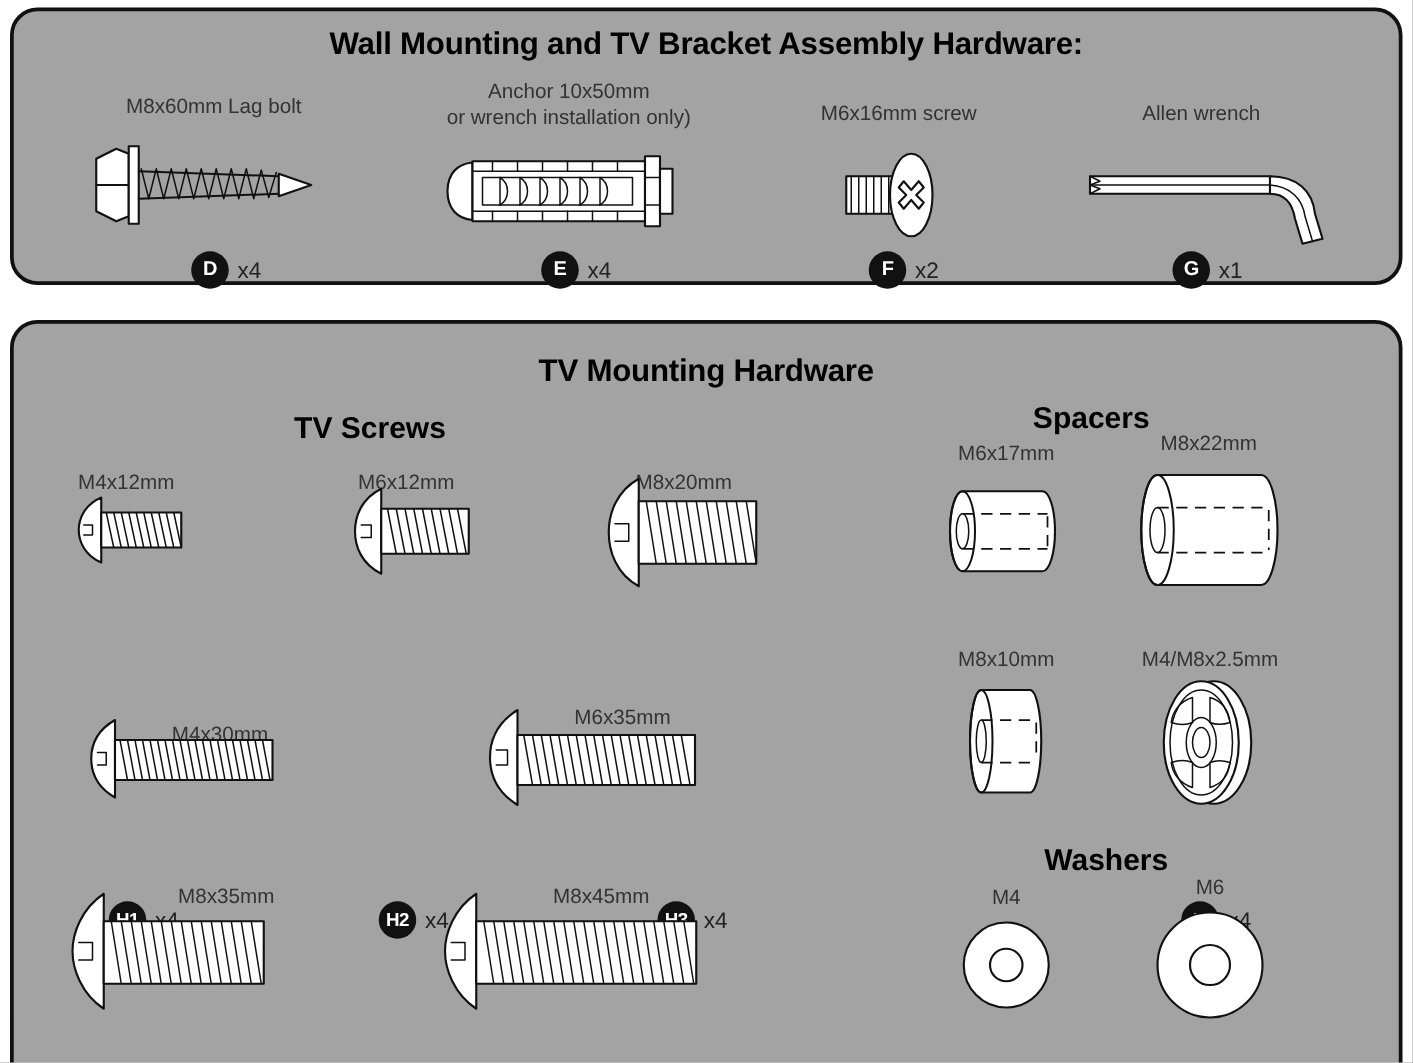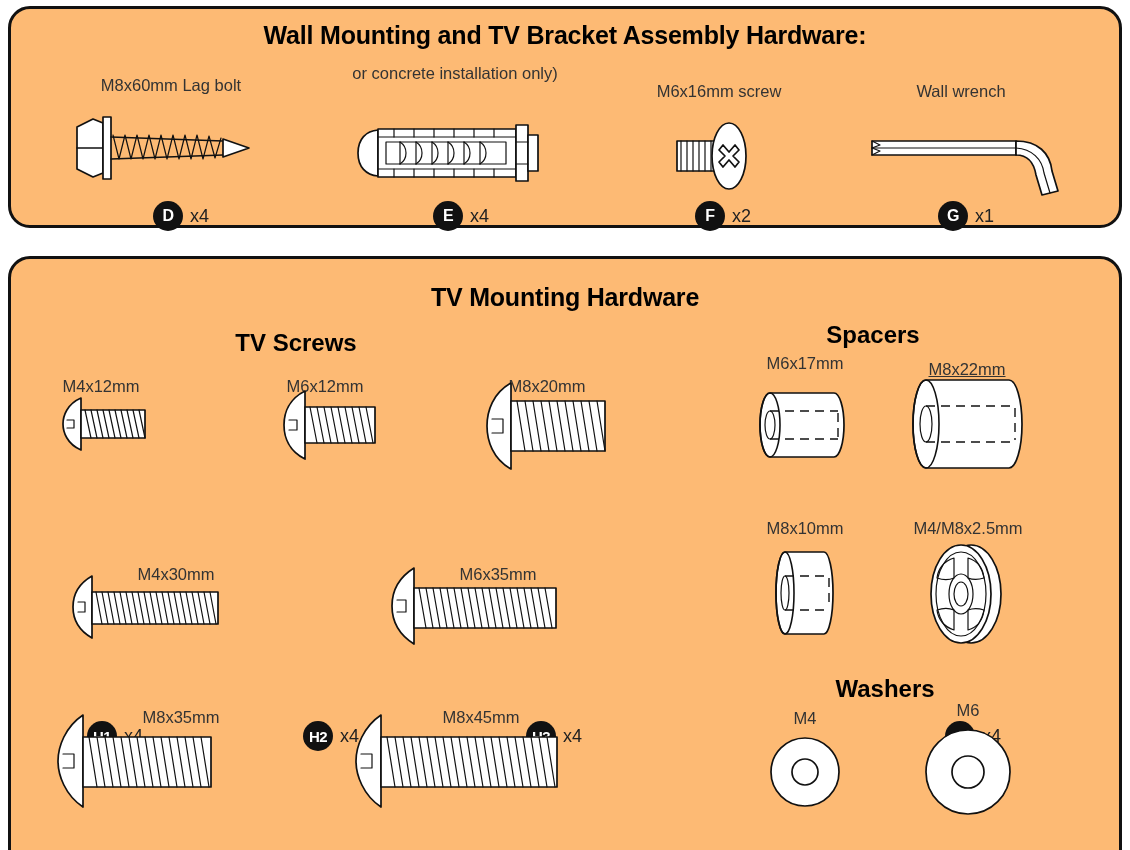--- a/index.html
+++ b/index.html
@@ -9,21 +9,21 @@
     font-family:"Liberation Sans", sans-serif;
     color:#1a1a1a;
     overflow:hidden;
   }
   .page{position:relative;width:1130px;height:850px;}
 
   .panel{
     position:absolute;
     border:3px solid #111;
     border-radius:22px;
-    background:#fdba74;
+    background:#a3a3a3;
     box-sizing:border-box;
   }
   #panel-wall{left:8px;top:6px;width:1114px;height:222px;}
   #panel-tv{left:8px;top:256px;width:1114px;height:760px;}
 
   .panel-title{
     position:absolute;
     width:100%;
     text-align:center;
     font-weight:bold;
@@ -110,21 +110,22 @@
         </svg>
       </div>
       <div class="tagrow" style="left:170px;top:192px;">
         <span class="badge">D</span>
         <span class="qty">x4</span>
       </div>
     </div>
 
     <div class="item">
       <div class="item-label" style="left:444px;top:54px;">
-        <div>or concrete installation only)</div>
+        <div>Anchor 10x50mm</div>
+        <div>or wrench installation only)</div>
       </div>
       <div class="art" style="left:345px;top:116px;">
         <svg width="200" height="56" viewBox="0 0 200 56">
 
           <path class="ln-fill" d="M2 28 C2 14 10 6 22 5 L22 51 C10 50 2 42 2 28 Z"></path>
 
           <path class="ln-fill" d="M22 4 L160 4 L160 52 L22 52 Z"></path>
 
           <path class="ln-thin" d="M38 4 L38 12 M58 4 L58 12 M78 4 L78 12 M98 4 L98 12 M118 4 L118 12 M138 4 L138 12"></path>
           <path class="ln-thin" d="M38 52 L38 44 M58 52 L58 44 M78 52 L78 44 M98 52 L98 44 M118 52 L118 44 M138 52 L138 44"></path>
@@ -159,21 +160,21 @@
           <path class="ln-fill" d="M52 26 L58 33 L64 26 L68 31 L62 37 L68 43 L64 48 L58 41 L52 48 L48 43 L54 37 L48 31 Z"></path>
         </svg>
       </div>
       <div class="tagrow" style="left:712px;top:192px;">
         <span class="badge">F</span>
         <span class="qty">x2</span>
       </div>
     </div>
 
     <div class="item">
-      <div class="item-label" style="left:950px;top:72px;">Wall wrench</div>
+      <div class="item-label" style="left:950px;top:72px;">Allen wrench</div>
       <div class="art" style="left:855px;top:118px;">
         <svg width="200" height="72" viewBox="0 0 200 72">
 
           <path class="ln-fill" d="M6 14 L150 14 L150 28 L6 28 Z"></path>
           <path class="ln-thin" d="M6 21 L150 21"></path>
 
           <path class="ln-thin" d="M6 14 L14 18 L6 21 M6 21 L14 24 L6 28"></path>
 
           <path class="ln-fill" d="M150 14 C172 14 184 26 186 44 L192 64 L176 68 L170 48 C168 36 162 28 150 28 Z"></path>
           <path class="ln-thin" d="M150 21 C166 22 176 32 178 46 L184 66"></path>
@@ -235,21 +236,21 @@
           <path class="ln-thin" d="M36 22 L44 72 M44 22 L52 72 M52 22 L60 72 M60 22 L68 72 M68 22 L76 72 M76 22 L84 72 M84 22 L92 72 M92 22 L100 72 M100 22 L108 72 M108 22 L116 72 M116 22 L124 72"></path>
         </svg>
       </div>
       <div class="tagrow" style="left:543px;top:462px;">
         <span class="badge small">H3</span>
         <span class="qty">x4</span>
       </div>
     </div>
 
     <div class="item">
-      <div class="item-label" style="left:165px;top:305px;">M4x30mm</div>
+      <div class="item-label" style="left:165px;top:319px;">M4x30mm</div>
       <div class="art" style="left:57px;top:313px;">
         <svg width="190" height="70" viewBox="0 0 190 70">
           <path class="ln-fill" d="M24 4 C10 12 5 24 5 35 C5 46 10 58 24 66 Z"></path>
           <path class="ln-thin" d="M10 30 L17 30 L17 40 L10 40"></path>
           <path class="ln-fill" d="M24 20 L150 20 L150 52 L24 52 Z"></path>
           <path class="ln-thin" d="M28 20 L34 52 M34 20 L40 52 M40 20 L46 52 M46 20 L52 52 M52 20 L58 52 M58 20 L64 52 M64 20 L70 52 M70 20 L76 52 M76 20 L82 52 M82 20 L88 52 M88 20 L94 52 M94 20 L100 52 M100 20 L106 52 M106 20 L112 52 M112 20 L118 52 M118 20 L124 52 M124 20 L130 52 M130 20 L136 52 M136 20 L142 52 M142 20 L148 52"></path>
         </svg>
       </div>
 
     </div>
@@ -304,21 +305,21 @@
           <path class="dash" d="M82 26 L82 50"></path>
         </svg>
       </div>
       <div class="tagrow" style="left:800px;top:462px;margin-top:36px;">
         <span class="badge small">I1</span>
         <span class="qty">x4</span>
       </div>
     </div>
 
     <div class="item">
-      <div class="item-label" style="left:956px;top:100px;text-decoration:underline;">M8x22mm</div>
+      <div class="item-label" style="left:956px;top:86px;">M8x22mm</div>
       <div class="art" style="left:898px;top:116px;">
         <svg width="126" height="100" viewBox="0 0 126 100">
           <path class="ln-fill" d="M17 5 L100 5 A13 44 0 0 1 100 93 L17 93 A13 44 0 0 1 17 5 Z"></path>
           <ellipse class="ln" cx="17" cy="49" rx="13" ry="44"></ellipse>
           <ellipse class="ln-thin" cx="17" cy="49" rx="6" ry="18"></ellipse>
           <path class="dash" d="M17 31 L106 31 M17 67 L106 67"></path>
           <path class="dash" d="M106 33 L106 65"></path>
         </svg>
       </div>
       <div class="tagrow" style="left:962px;top:462px;">

